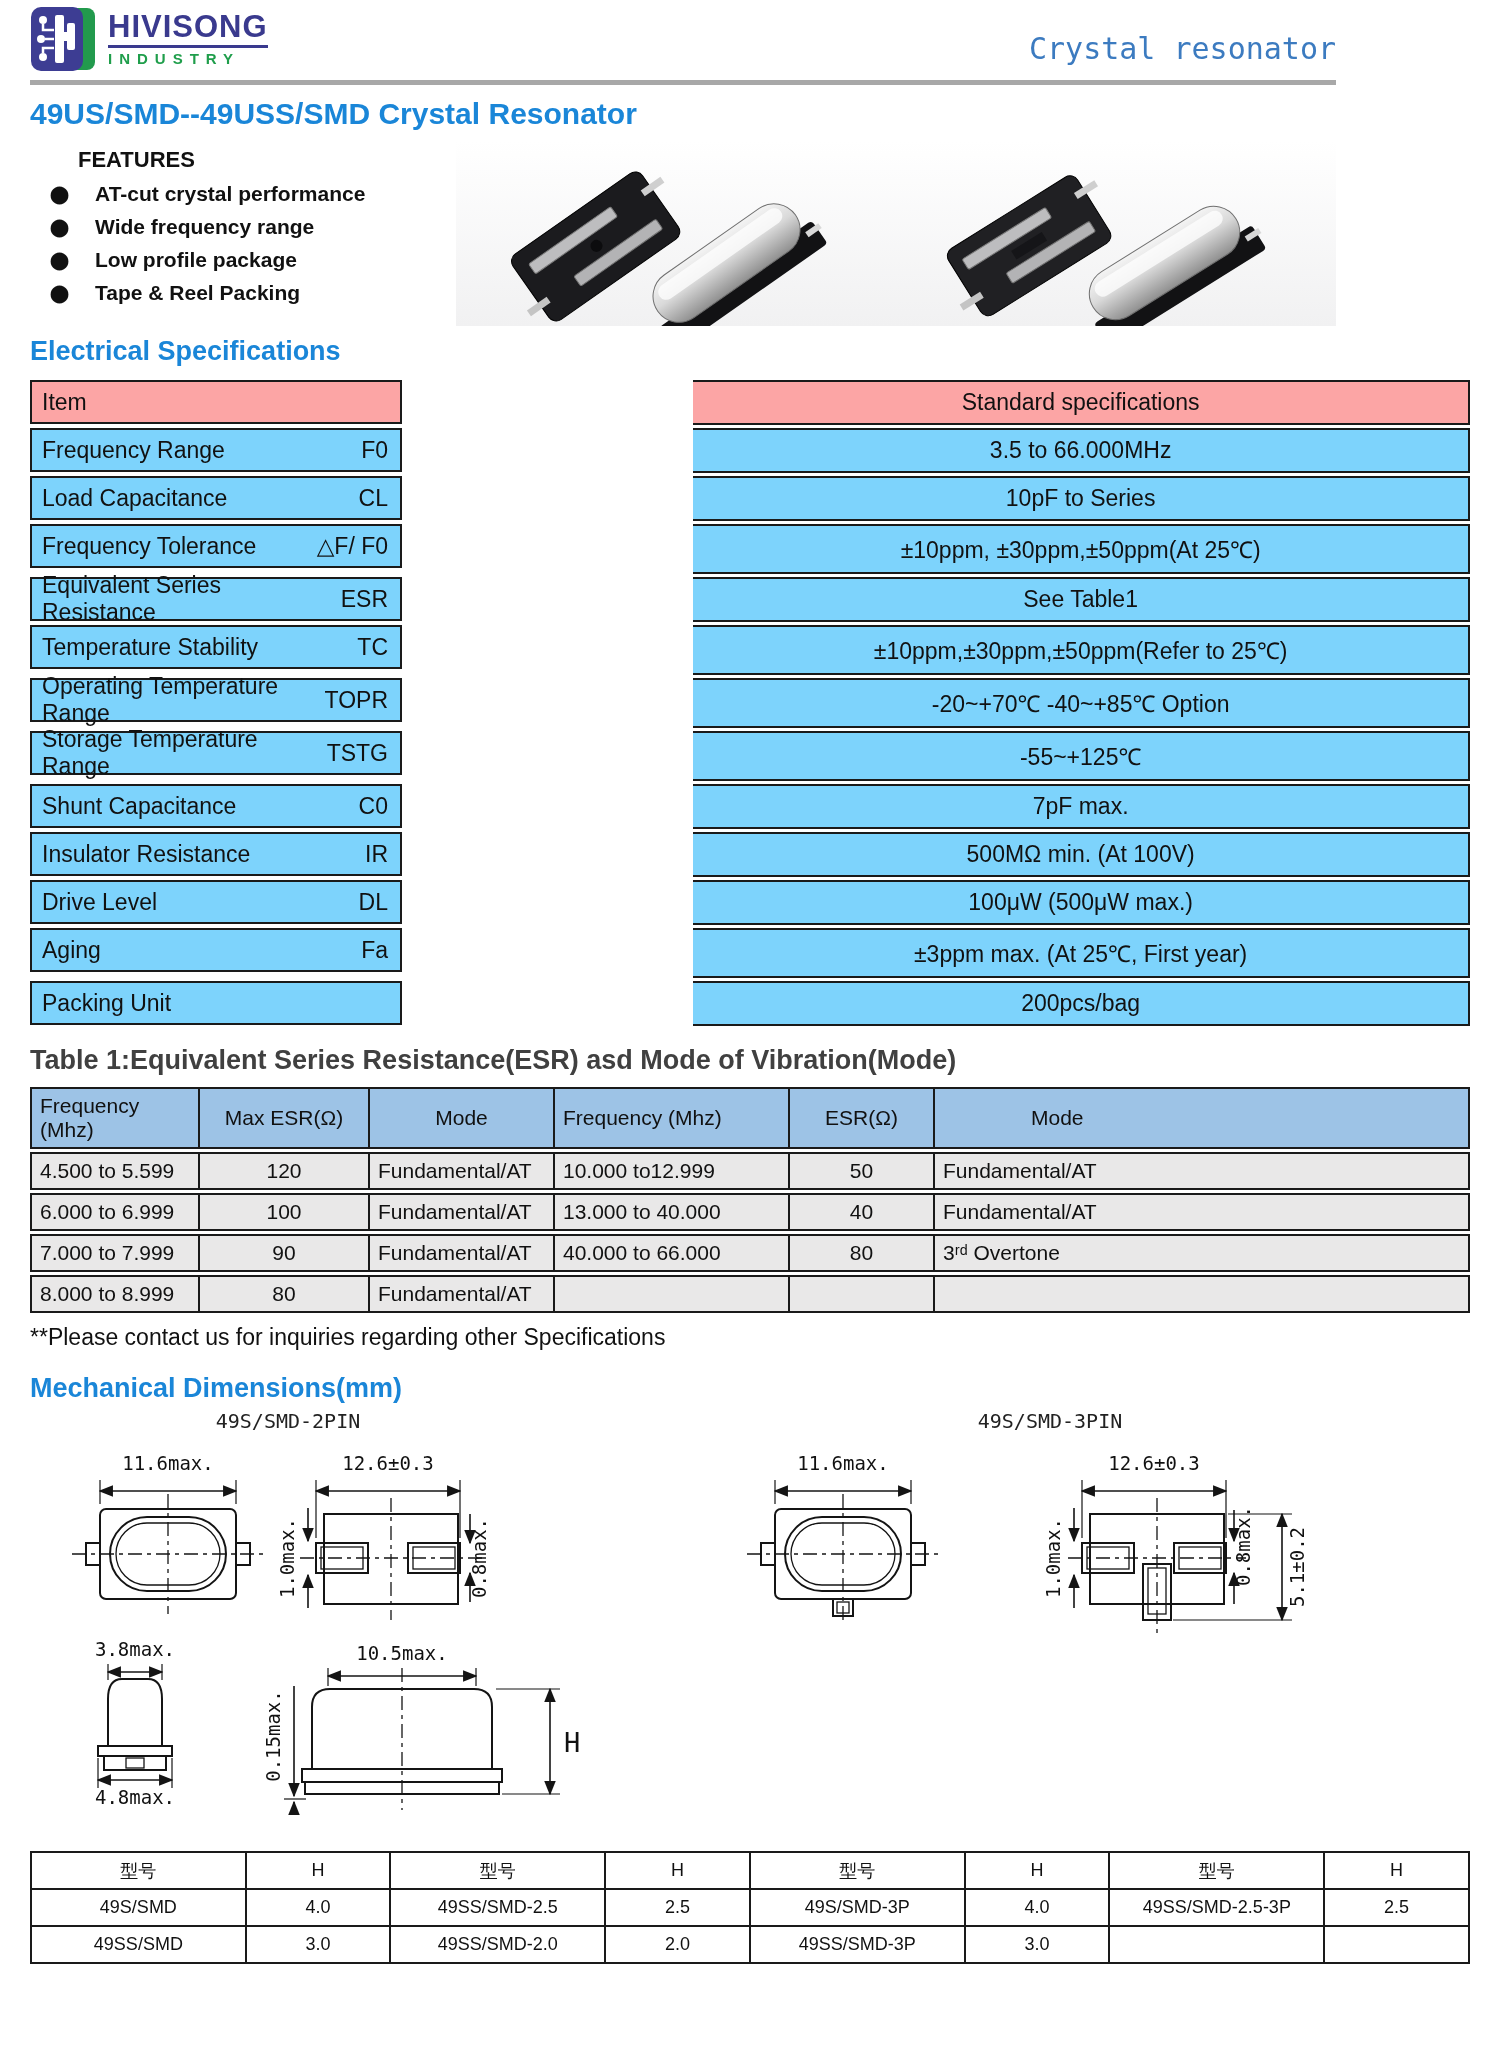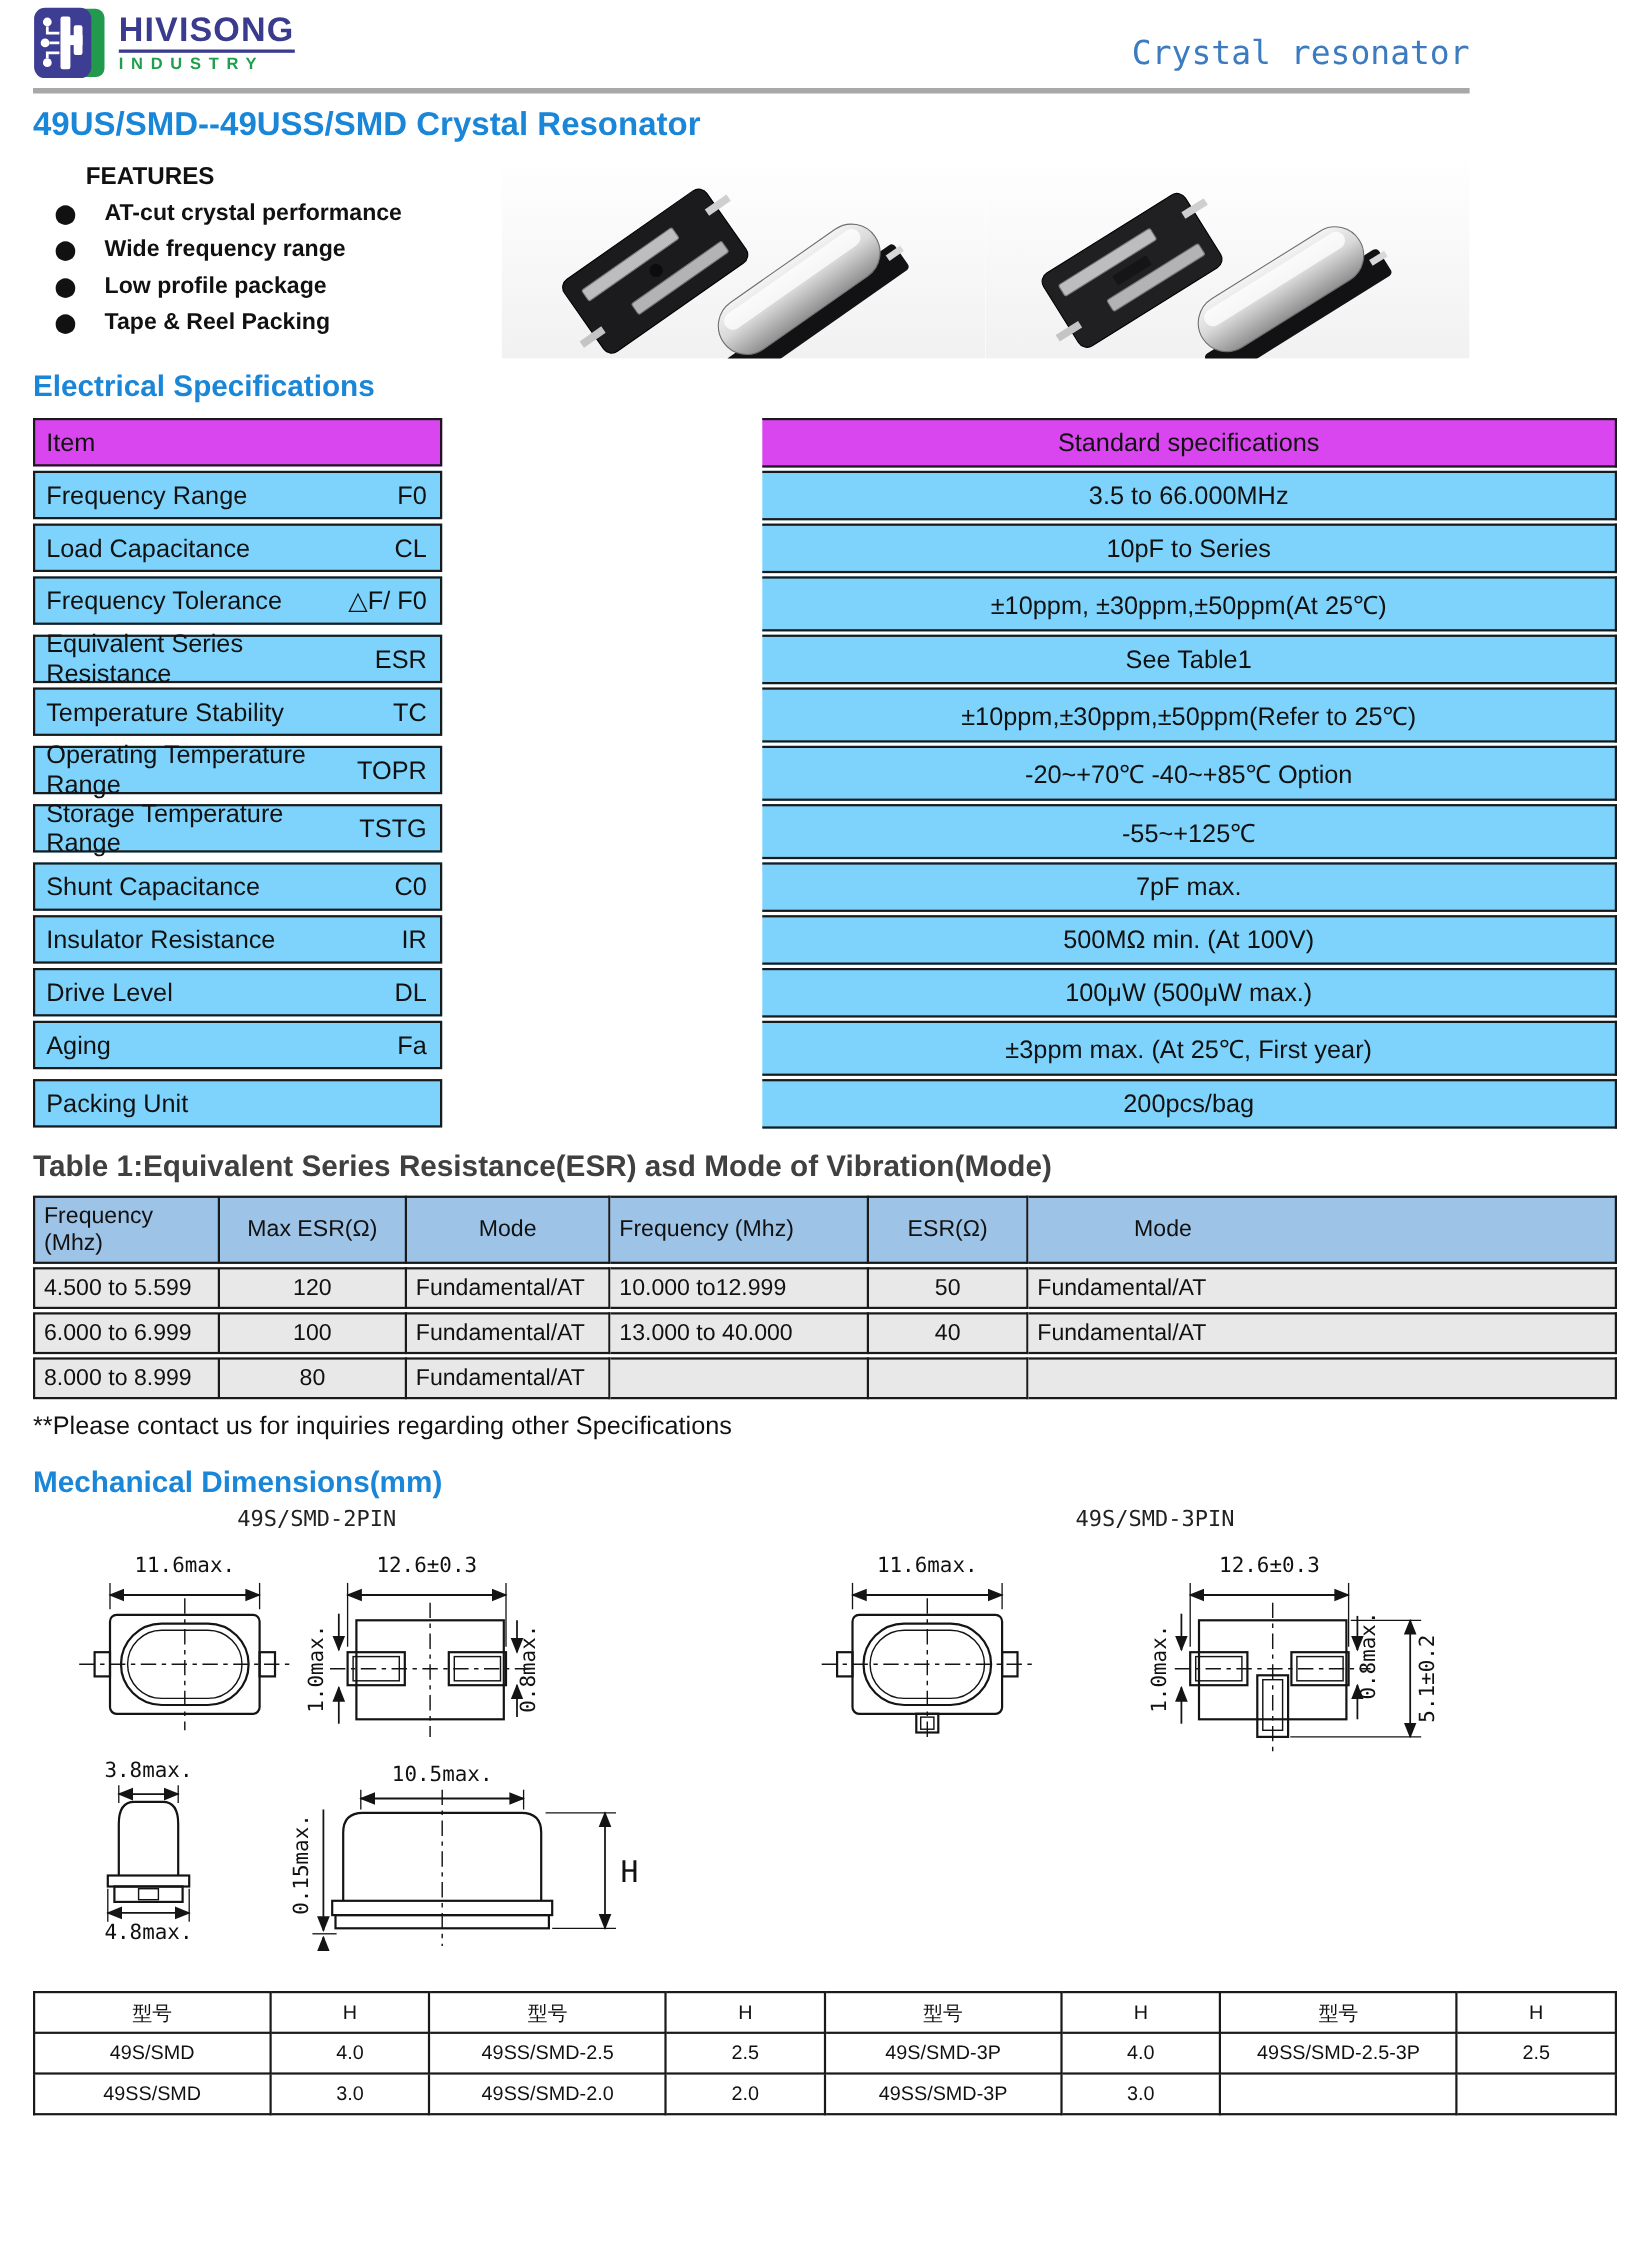--- a/index.html
+++ b/index.html
@@ -26,21 +26,21 @@
   .photos svg { display:block; }
 
   .sec-head { font-size:27px; font-weight:bold; color:#1a86d8; }
   .eh { margin-top:10px; }
 
   
   table.elec { border-collapse:separate; border-spacing:0 3px; width:1440px; margin-top:10px; }
   table.elec td { background:#7dd3fc; border-top:2px solid #1a1a1a; border-bottom:2px solid #1a1a1a; font-size:23px; padding:7px 10px; height:44px; }
   table.elec td.c1 { width:372px; border-left:2px solid #1a1a1a; border-right:2px solid #1a1a1a; }
   table.elec td.c2 { border-right:2px solid #1a1a1a; text-align:center; }
-  table.elec tr.hrow td { background:#d946ef; }
+  table.elec tr.hrow td { background:#fca5a5; }
   table.elec td.c1 { display:flex; justify-content:space-between; align-items:center; border-bottom:2px solid #1a1a1a; }
   table.elec tr { vertical-align:middle; }
   .isym { padding-right:2px; }
 
   .t1-head { margin-top:16px; font-size:27px; font-weight:bold; color:#404040; }
   table.t1 { border-collapse:separate; border-spacing:0 3px; width:1440px; margin-top:8px; table-layout:fixed; }
   table.t1 td { background:#e9e8e8; border-top:2px solid #1a1a1a; border-bottom:2px solid #1a1a1a; border-right:2px solid #1a1a1a; font-size:21px; padding:5px 8px; height:37px; vertical-align:middle; }
   table.t1 td:first-child { border-left:2px solid #1a1a1a; }
   table.t1 tr.hrow td { background:#9dc3e6; }
   table.t1 .w1{width:170px} table.t1 .w2{width:170px; text-align:center} table.t1 .w3{width:185px}
@@ -287,20 +287,28 @@
     </tr>
     <tr>
       <td class="w1">6.000 to 6.999</td>
           <td class="w2">100</td>
           <td class="w3">Fundamental/AT</td>
           <td class="w4">13.000 to 40.000</td>
           <td class="w5">40</td>
           <td class="w6">Fundamental/AT</td>
     </tr>
     <tr>
+      <td class="w1">7.000 to 7.999</td>
+          <td class="w2">90</td>
+          <td class="w3">Fundamental/AT</td>
+          <td class="w4">40.000 to 66.000</td>
+          <td class="w5">80</td>
+          <td class="w6">3ʳᵈ Overtone</td>
+    </tr>
+    <tr>
       <td class="w1">8.000 to 8.999</td>
           <td class="w2">80</td>
           <td class="w3">Fundamental/AT</td>
           <td class="w4"></td>
           <td class="w5"></td>
           <td class="w6"></td>
     </tr>
   </tbody>
     </table>
   <div class="note">**Please contact us for inquiries regarding other Specifications</div>

